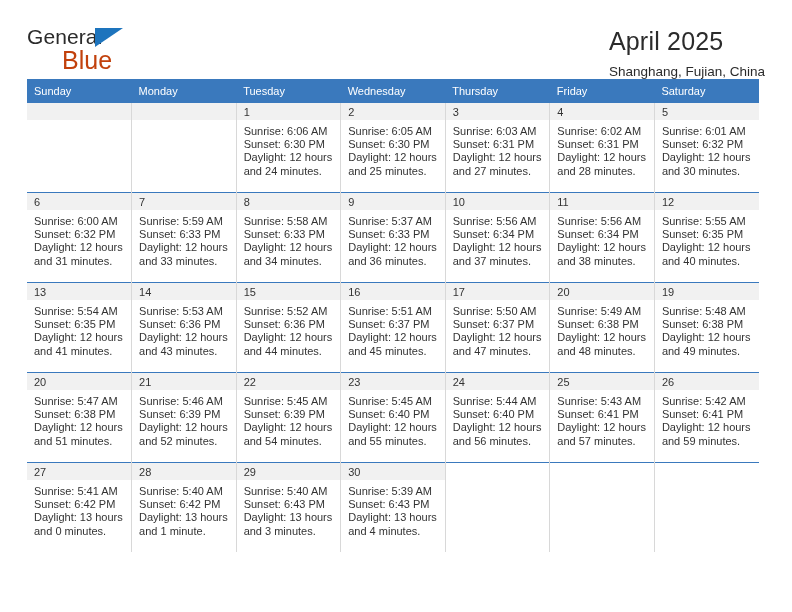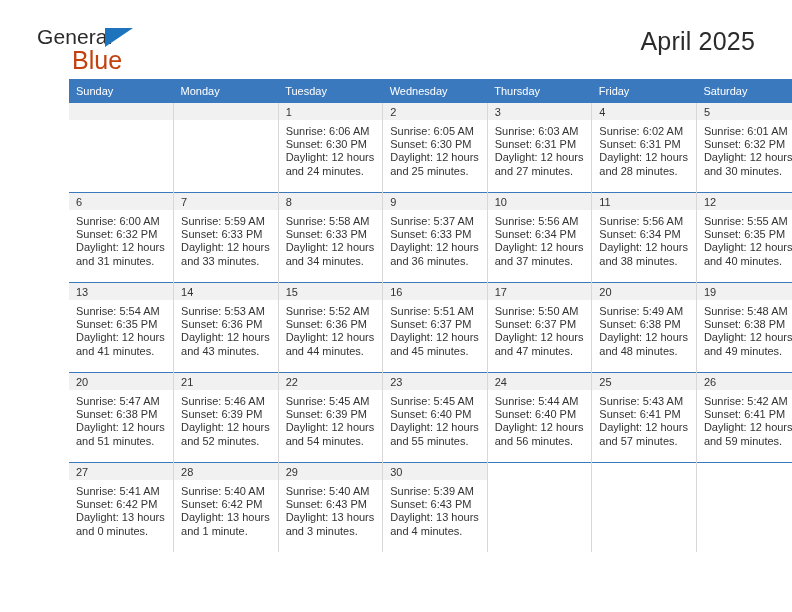--- a/index.html
+++ b/index.html
@@ -12,21 +12,21 @@
     background: #ffffff;
     font-family: "Liberation Sans", sans-serif;
     color: #222222;
     overflow: hidden;
   }
   .page {
     position: relative;
     width: 792px;
     height: 612px;
     box-sizing: border-box;
-    padding: 0 37px;
+    padding: 0 27px;
   }
 
   
   .masthead {
     display: flex;
     align-items: flex-start;
     justify-content: space-between;
     padding-top: 26px;
     height: 74px;
     box-sizing: border-box;
@@ -79,21 +79,20 @@
     line-height: 20px;
     margin-top: 6px;
   }
 
   
   .calendar {
     margin-top: 5px;
     width: 732px;
     border-collapse: collapse;
     table-layout: fixed;
-    margin-left: 32px;
   }
   .calendar th {
     background: #3a79bd;
     color: #ffffff;
     font-size: 11px;
     font-weight: 400;
     text-align: left;
     padding: 6px 0 6px 7px;
     height: 20px;
     box-sizing: border-box;
@@ -145,20 +144,21 @@
 <div class="page">
 
   <div class="masthead">
     <div class="brand">
       <div class="brand-top">General</div>
       <div class="brand-triangle"></div>
       <div class="brand-bottom">Blue</div>
     </div>
     <div class="title-block">
       <div class="cal-title">April 2025</div>
+      <div class="cal-location">Shanghang, Fujian, China</div>
     </div>
   </div>
 
   <table class="calendar">
     <thead>
       <tr>
         <th>Sunday</th>
         <th>Monday</th>
         <th>Tuesday</th>
         <th>Wednesday</th>

